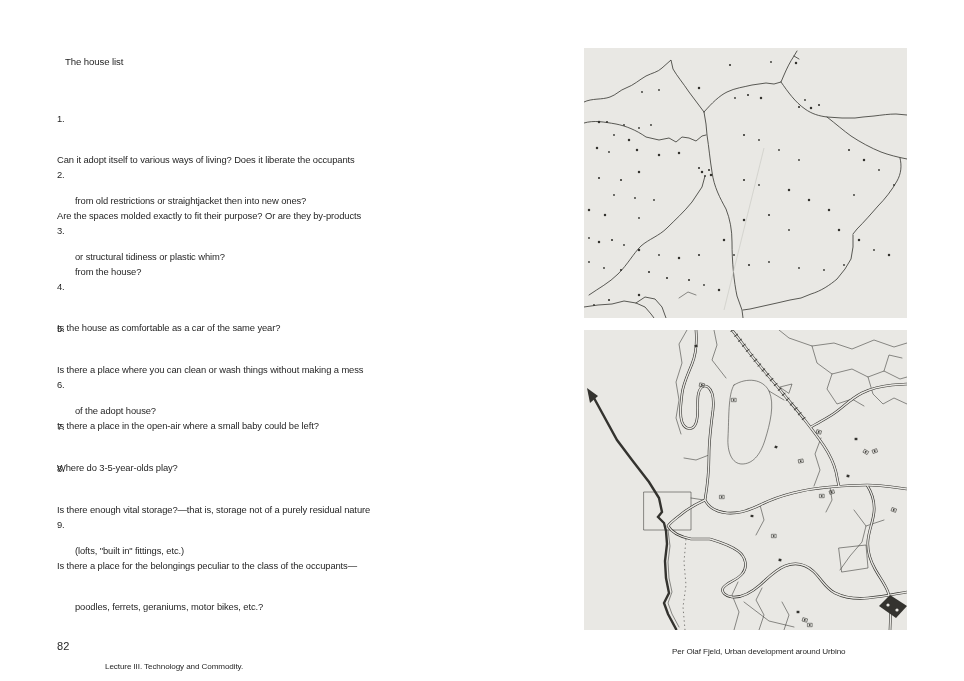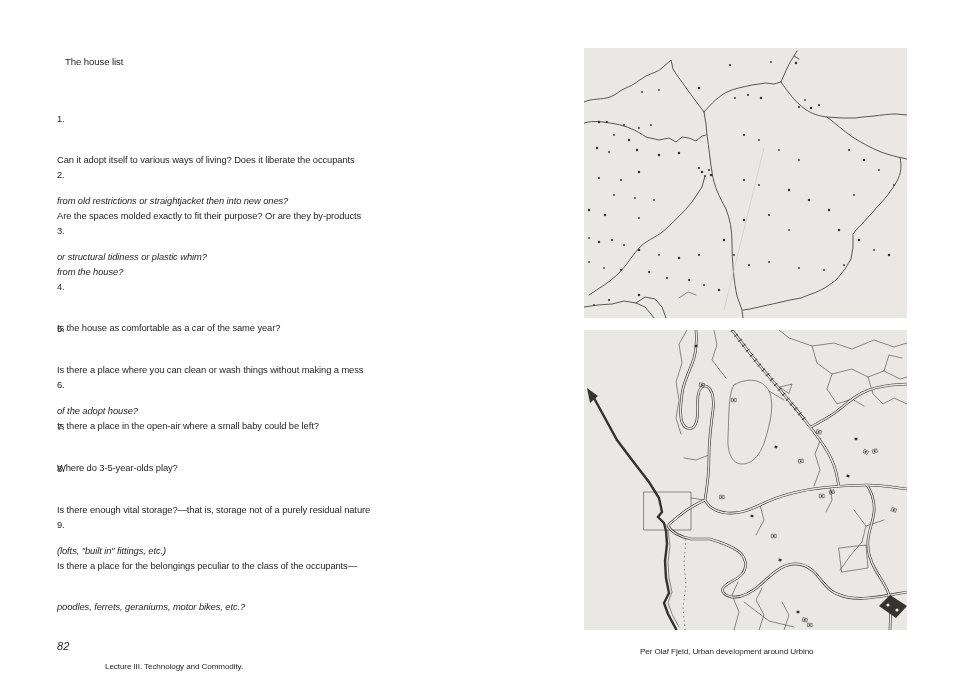--- a/index.html
+++ b/index.html
@@ -2,23 +2,23 @@
 <html style="--photo_bg: #e9e8e4; --ink: #34332f; --text: #262626;"><head>
 <meta charset="utf-8">
 <style>
   html,body{margin:0;padding:0;background:#ffffff;}
   body{width:964px;height:681px;position:relative;overflow:hidden;
        font-family:"Liberation Sans",sans-serif;color:var(--text,#262626);}
   .page{position:absolute;inset:0;background:#fff;}
   .abs{position:absolute;}
   .txt{font-size:9.4px;letter-spacing:-0.1px;line-height:13.8px;white-space:pre;}
   .title{font-size:9.6px;margin-left:8px;}
-  .item .l2{font-style:italic;}
+  .item .l2{margin-left:18px;}
   .foot{font-size:8.1px;letter-spacing:-0.1px;line-height:12px;white-space:pre;}
-  .pagenum{font-size:11px;font-style:italic;letter-spacing:0.2px;}
+  .pagenum{font-size:11px;letter-spacing:0.2px;}
   .fig{background:var(--photo_bg,#e9e8e4);}
   svg{display:block;}
   .inkline{stroke:var(--ink,#34332f);fill:none;stroke-width:0.8;stroke-linejoin:round;stroke-linecap:round;}
   .thin{stroke-width:0.55;}
   .inkfill{fill:var(--ink,#34332f);stroke:none;}
   .faint{stroke:#ccccc5;stroke-width:0.7;fill:none;}
   .road-c{stroke:var(--ink,#34332f);stroke-width:2.6;fill:none;stroke-linejoin:round;}
   .road-f{stroke:var(--photo_bg,#e9e8e4);stroke-width:1.4;fill:none;stroke-linejoin:round;}
   .ties{stroke:var(--ink,#34332f);stroke-width:4.4;fill:none;stroke-dasharray:0.9 5.4;opacity:0.9;}
   .wall{stroke:var(--ink,#34332f);stroke-width:2.4;fill:none;stroke-linejoin:miter;stroke-linecap:square;}
@@ -79,21 +79,21 @@
     <div>9.</div>
     <div>Is there a place for the belongings peculiar to the class of the occupants—</div>
     <div class="l2">poodles, ferrets, geraniums, motor bikes, etc.?</div>
   </div>
 
   <div class="abs pagenum" style="left:57px;top:640px;">82</div>
   <div class="abs foot" style="left:105px;top:637px;">
     <div>Lecture III. Technology and Commodity.</div>
     
   </div>
-  <div class="abs foot" style="left:640px;top:646px;">Per Olaf Fjeld, Urban development around Urbino</div>
+  <div class="abs foot" style="left:672px;top:646px;">Per Olaf Fjeld, Urban development around Urbino</div>
 
   <div class="abs fig" style="left:584px;top:48px;width:323px;height:270px;">
     <svg width="323" height="270" viewBox="0 0 323 270">
       <path class="inkline" d="M0,54 C8,50 18,52 26,49 C32,47 36,42 42,40 C50,37 55,32 62,28 C68,25 74,24 78,20 L87,12 L89,21 C93,28 99,35 105,44 L120,64"></path>
       <path class="inkline" d="M0,75 C10,72 20,74 32,76 C42,78 52,82 62,89 L75,92 L85,90 L92,94 L98,89 L105,90 L112,93 L118,88 L122,87"></path>
       <path class="inkline" d="M120,64 L122,76 L123,87 C125,100 126,112 128,124 C130,139 136,150 142,161 C146,171 148,182 148,194 C148,214 150,234 153,248 L158,262 L159,270"></path>
       <path class="inkline" d="M120,64 C128,55 135,48 143,44 C151,40 160,39 168,37 L182,35 L190,36 L197,34 L200,27 C203,20 206,14 210,8 L213,3 M210,8 L215,11"></path>
       <path class="inkline" d="M197,34 C204,44 211,54 221,61 C228,66 235,68 243,69 L258,70 L271,70 L279,69 L290,68 C298,67 305,66 312,66 L323,67"></path>
       <path class="inkline" d="M243,69 C252,76 260,83 267,88 C276,94 287,100 297,104 C305,107 313,109 323,111"></path>
       <path class="inkline" d="M316,110 C318,118 317,126 313,133 C308,142 301,151 294,158 C287,166 280,174 273,181 L269,186"></path>

